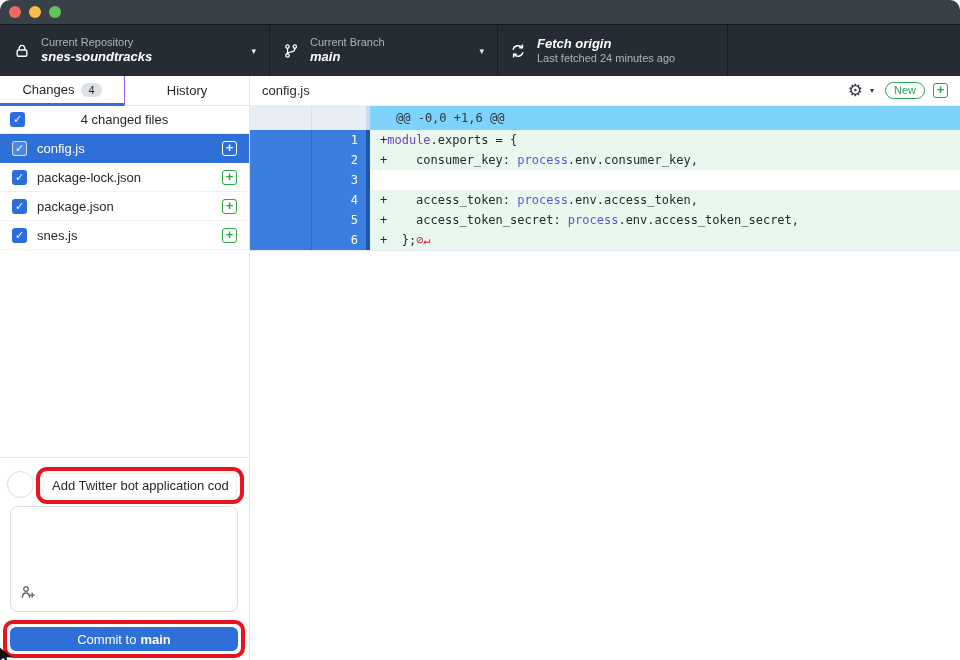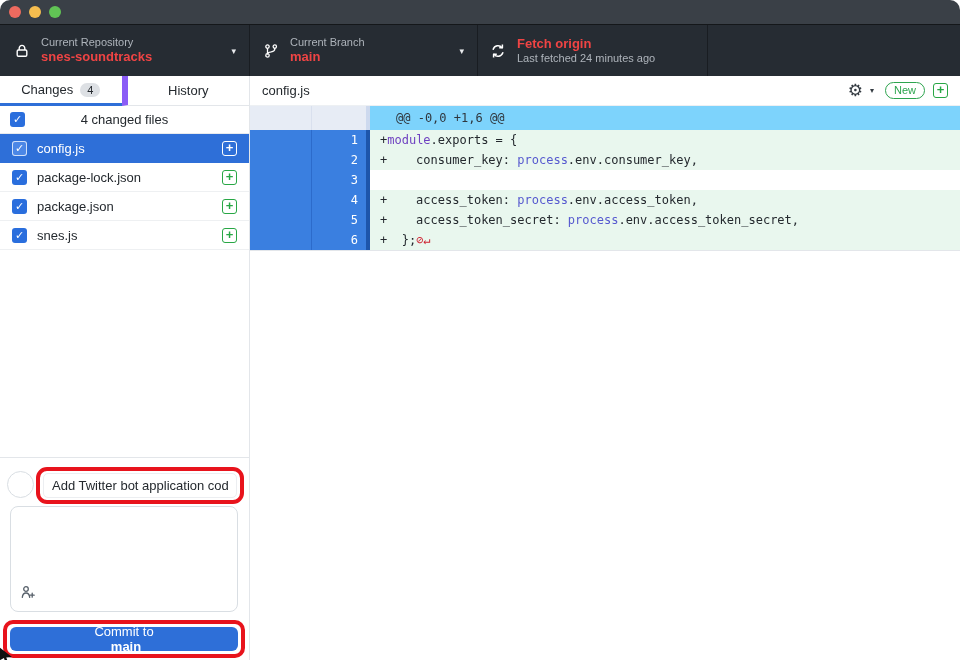--- a/index.html
+++ b/index.html
@@ -8,41 +8,41 @@
   .window { position:relative; width:960px; height:660px; background:#fff; overflow:hidden; }
 
   
   .titlebar { height:25px; background:#3a4047; border-radius:10px 10px 0 0; display:flex; align-items:center; padding-left:9px; gap:8px; border-bottom:1px solid #14171a; }
   .light { width:12px; height:12px; border-radius:50%; }
   .light.red { background:#ee6a5f; } .light.yellow { background:#f5bd4f; } .light.green { background:#61c455; }
 
   
   .toolbar { height:51px; background:#262c33; display:flex; color:#fff; }
   .tb-section { display:flex; align-items:center; border-right:1px solid #191d22; position:relative; cursor:default; }
-  .tb-repo { width:250px; padding-left:14px; }
+  .tb-repo { width:270px; padding-left:14px; }
   .tb-branch { width:228px; padding-left:13px; }
   .tb-fetch { width:230px; padding-left:12px; }
   .tb-rest { flex:1; }
   .tb-icon { width:16px; height:16px; margin-right:11px; flex:0 0 auto; display:flex; align-items:center; justify-content:center; }
   .tb-text { display:flex; flex-direction:column; line-height:1.25; }
   .tb-label { font-size:11px; color:#aeb4bb; }
-  .tb-value { font-size:13px; font-weight:700; color:#ef4444; }
+  .tb-value { font-size:13px; font-weight:700; color:#ffffff;font-style:italic; }
   .tb-sub { font-size:11px; color:#aeb4bb; }
   .tb-caret { position:absolute; right:13px; font-size:9px; color:#e9ebee; }
 
   
   .main { display:flex; height:584px; }
   .sidebar { width:250px; flex:0 0 250px; background:#fff; border-right:1px solid #e3e6ea; display:flex; flex-direction:column; }
   .diff { flex:1; background:#fff; display:flex; flex-direction:column; min-width:0; }
 
   
   .tabs { height:30px; display:flex; flex:0 0 30px; }
   .tab { flex:1; display:flex; align-items:center; justify-content:center; font-size:13px; color:#24292e; border-bottom:1px solid #e3e6ea; background:#fff; cursor:default; }
   .tab.active { border-bottom:3px solid #2e6fd8; }
-  .tab + .tab { border-left:6px solid #8b5cf6;text-align:center; }
+  .tab + .tab { border-left:1px solid #8b5cf6;text-align:center; }
   .tab-badge { background:#dde0e4; color:#24292e; font-size:11px; border-radius:9px; padding:1px 7px; margin-left:7px; }
 
   
   .files-header { height:28px; flex:0 0 28px; border-bottom:1px solid #e8eaed; position:relative; display:flex; align-items:center; justify-content:center; font-size:13px; color:#24292e; }
   .files-header .checkbox { position:absolute; left:10px; }
   .checkbox { width:15px; height:15px; background:#2a6edd; border-radius:3px; color:#fff; font-size:11px; line-height:15px; text-align:center; flex:0 0 auto; }
   .file-row { height:29px; flex:0 0 29px; border-bottom:1px solid #eef0f2; display:flex; align-items:center; padding:0 12px; gap:10px; font-size:13px; color:#24292e; }
   .file-row .fname { flex:1; white-space:nowrap; overflow:hidden; }
   .plus-sq { width:15px; height:15px; border:1.5px solid #28a745; border-radius:3px; color:#28a745; font-size:13px; font-weight:700; line-height:12px; text-align:center; flex:0 0 auto; }
   .file-row.selected { background:#2e6fd8; color:#fff; border-color:#2e6fd8; }
@@ -54,21 +54,21 @@
   .commit-section { border-top:1px solid #e3e6ea; height:203px; flex:0 0 203px; position:relative; background:#fff; }
   .avatar { position:absolute; left:7px; top:13px; width:27px; height:27px; border-radius:50%; background:#fff; border:1.5px solid #d9dee3; }
   .annot { position:absolute; border:4px solid #e8131c; border-radius:11px; pointer-events:none; }
   .summary-annot { left:36px; top:9px; width:208px; height:37px; }
   .summary-input { position:absolute; left:43px; top:15px; width:194px; height:25px; border:1px solid #eceef1; border-radius:5px; font-family:"Liberation Sans",sans-serif; font-size:13px; color:#24292e; padding:0 8px; outline:none; background:#fff; }
   .description-box { position:absolute; left:10px; top:48px; width:228px; height:106px; border:1px solid #d9dee3; border-radius:8px; background:#fff; }
   .description-input { width:100%; height:78px; border:none; resize:none; outline:none; background:transparent; border-radius:8px; font-family:"Liberation Sans",sans-serif; font-size:13px; color:#24292e; padding:9px 10px; }
   .description-input::placeholder { color:#717883; opacity:1; }
   .coauthor-icon { position:absolute; left:9px; bottom:7px; }
   .commit-annot { left:3px; top:162px; width:242px; height:38px; border-radius:10px; }
-  .commit-btn { position:absolute; left:10px; top:169px; width:228px; height:24px; background:#2e6fd8; border:none; border-radius:6px; color:#fff; font-family:"Liberation Sans",sans-serif; font-size:13px; display:flex; align-items:center; justify-content:center; cursor:pointer;flex-direction:column; }
+  .commit-btn { position:absolute; left:10px; top:169px; width:228px; height:24px; background:#2e6fd8; border:none; border-radius:6px; color:#fff; font-family:"Liberation Sans",sans-serif; font-size:13px; display:flex; align-items:center; justify-content:center; cursor:pointer; }
   .commit-btn b { font-weight:700; margin-left:4px; }
 
   
   .diff-header { height:30px; flex:0 0 30px; border-bottom:1px solid #edf0f3; display:flex; align-items:center; padding:0 12px; font-size:13px; color:#24292e; }
   .diff-filename { flex:1; }
   .diff-actions { display:flex; align-items:center; gap:7px; }
   .gear-icon { font-size:17px; color:#343b42; line-height:1; }
   .gear-caret { font-size:8px; color:#343b42; margin-right:4px; }
   .new-pill { border:1.5px solid #2da44e; color:#2da44e; font-size:11px; border-radius:10px; padding:1px 8px; line-height:13px; }
   .plus-sq.green-lg { margin-left:1px; }

